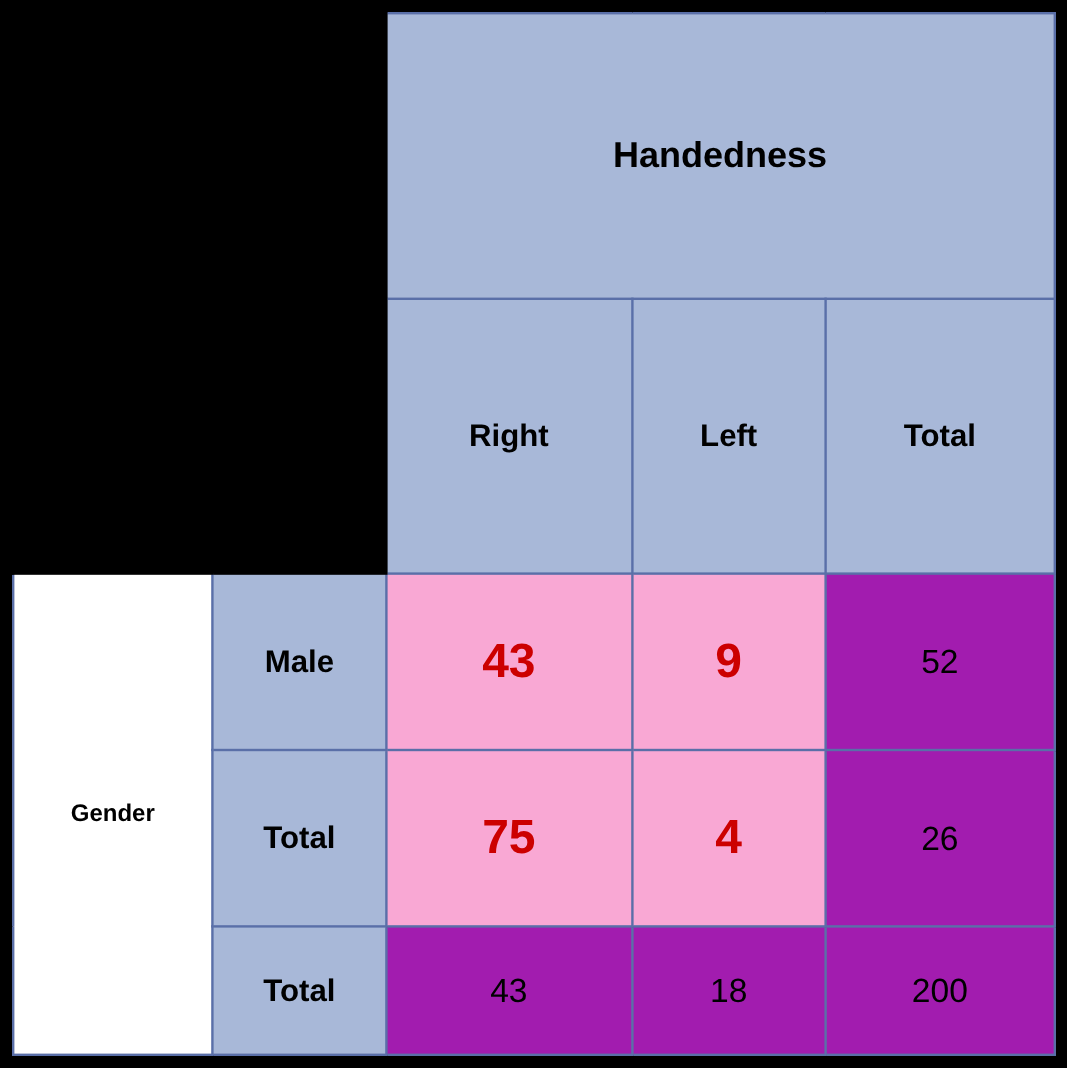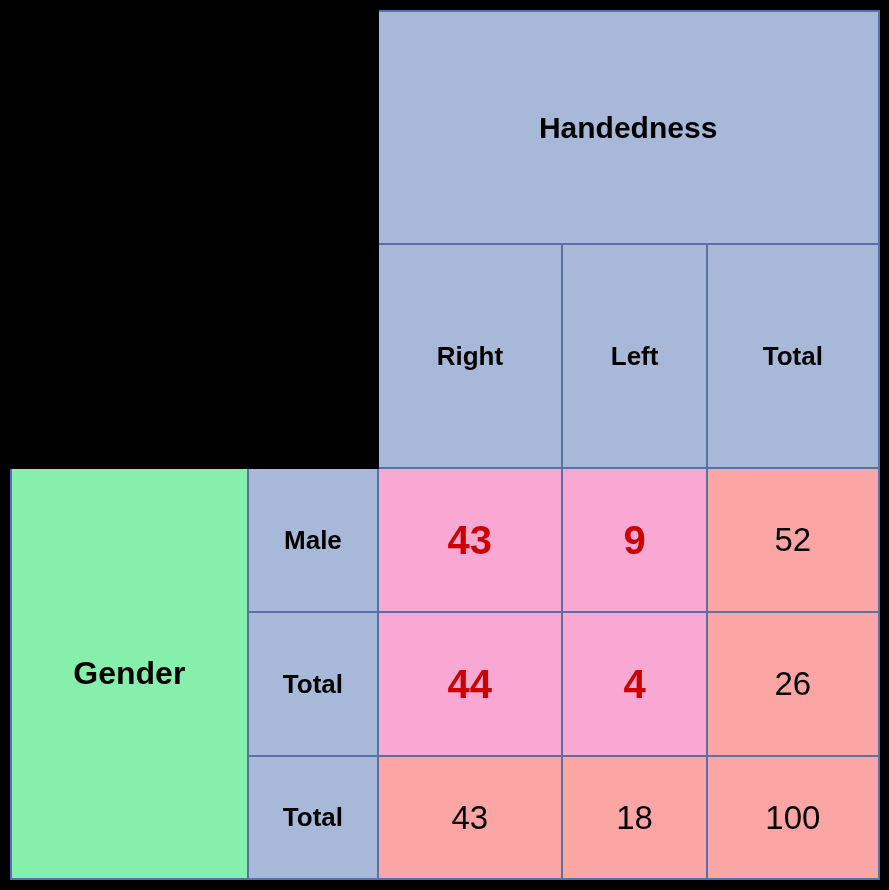--- a/index.html
+++ b/index.html
@@ -64,32 +64,32 @@
 
     .row-header {
       background: #a8b8d8;
       color: #000;
       font-size: 26px;
       font-weight: bold;
       text-align: center;
     }
 
     .gender-label {
-      background: #86efac;
+      background: #ffffff;
       color: #000;
-      font-size: 32px;
+      font-size: 20px;
       font-weight: bold;
       writing-mode: horizontal-tb;
       margin-left: 41px;
     }
 
     .data-cell {
-      background: #fca5a5;
+      background: #a21caf;
       color: #000;
-      font-size: 33px;
+      font-size: 28px;
       font-weight: normal;
       margin-left: 48px;
     }
 
     .data-cell-red {
       background: #f9a8d4;
       color: #cc0000;
       font-size: 40px;
       font-weight: bold;
     }
@@ -136,38 +136,38 @@
       </td>
       <td class="data-cell">
         <span>52</span>
       </td>
     </tr>
     <tr>
       <td class="row-header">
         <span>Total</span>
       </td>
       <td class="data-cell-red">
-        <span>44</span>
+        <span>75</span>
       </td>
       <td class="data-cell-red">
         <span>4</span>
       </td>
       <td class="data-cell">
         <span>26</span>
       </td>
     </tr>
     <tr>
       <td class="row-header">
         <span>Total</span>
       </td>
       <td class="data-cell">
         <span>43</span>
       </td>
       <td class="data-cell">
         <span>18</span>
       </td>
       <td class="data-cell">
-        <span>100</span>
+        <span>200</span>
       </td>
     </tr>
   </tbody>
     </table>
 </div>
 
 </body></html>

